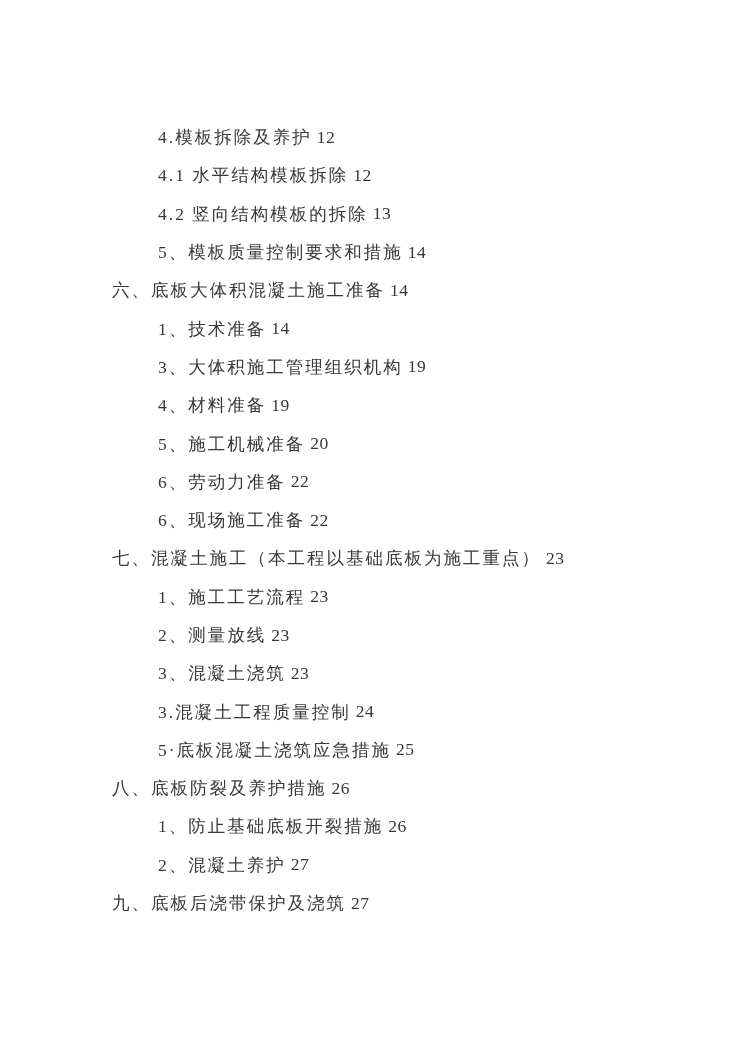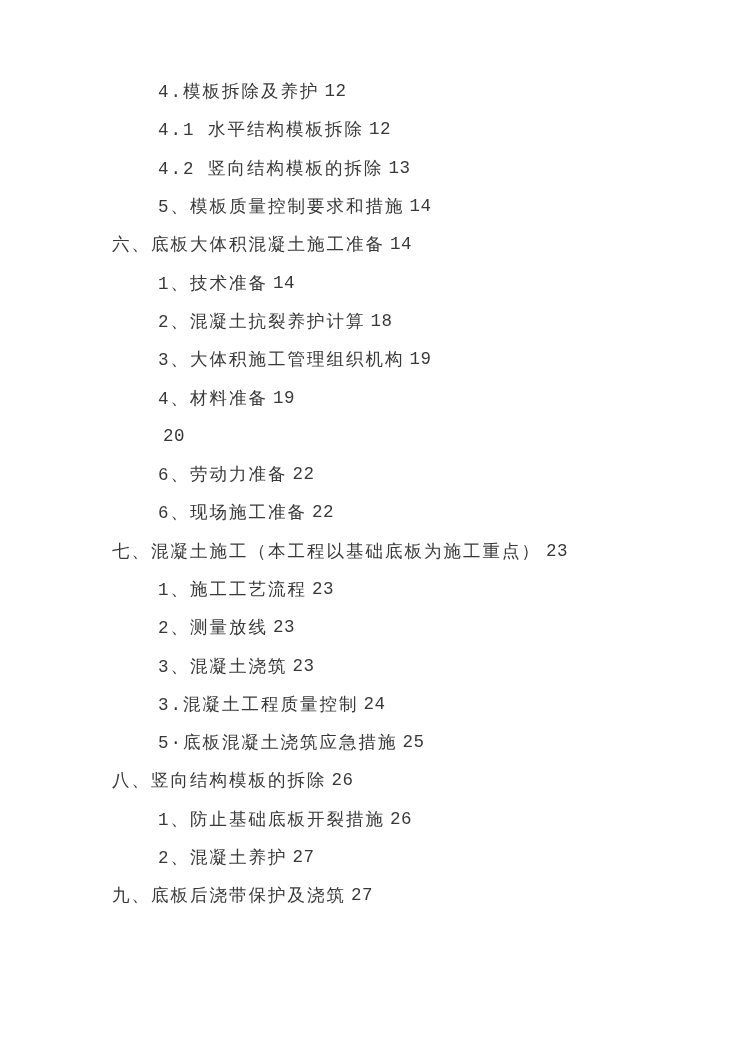--- a/index.html
+++ b/index.html
@@ -10,22 +10,21 @@
   }
   .page {
     position: relative;
     width: 744px;
     height: 1052px;
     margin: 0 auto;
     background: #ffffff;
     overflow: hidden;
   }
   .toc-list {
-    padding-top: 72px;
-    font-family: Liberation Mono, monospace;
+    padding-top: 118px;
   }
   .toc-row {
     height: 38.3px;
     display: flex;
     align-items: center;
     white-space: nowrap;
     font-size: 17.5px;
     color: #383838;
     letter-spacing: 2px;
   }
@@ -59,32 +58,29 @@
       </div>
       <div class="toc-row level-1">
         <span>六、底板大体积混凝土施工准备</span>
         <span class="page-num">14</span>
       </div>
       <div class="toc-row level-2">
         <span>1、技术准备</span>
         <span class="page-num">14</span>
       </div>
       <div class="toc-row level-2">
-        <span>2、混凝土抗裂养护计算</span>
-        <span class="page-num">18</span>
-      </div>
-      <div class="toc-row level-2">
         <span>3、大体积施工管理组织机构</span>
         <span class="page-num">19</span>
       </div>
       <div class="toc-row level-2">
         <span>4、材料准备</span>
         <span class="page-num">19</span>
       </div>
       <div class="toc-row level-2">
+        <span>5、施工机械准备</span>
         <span class="page-num">20</span>
       </div>
       <div class="toc-row level-2">
         <span>6、劳动力准备</span>
         <span class="page-num">22</span>
       </div>
       <div class="toc-row level-2">
         <span>6、现场施工准备</span>
         <span class="page-num">22</span>
       </div>
@@ -106,21 +102,21 @@
       </div>
       <div class="toc-row level-2">
         <span>3.混凝土工程质量控制</span>
         <span class="page-num">24</span>
       </div>
       <div class="toc-row level-2">
         <span>5·底板混凝土浇筑应急措施</span>
         <span class="page-num">25</span>
       </div>
       <div class="toc-row level-1">
-        <span>八、竖向结构模板的拆除</span>
+        <span>八、底板防裂及养护措施</span>
         <span class="page-num">26</span>
       </div>
       <div class="toc-row level-2">
         <span>1、防止基础底板开裂措施</span>
         <span class="page-num">26</span>
       </div>
       <div class="toc-row level-2">
         <span>2、混凝土养护</span>
         <span class="page-num">27</span>
       </div>

